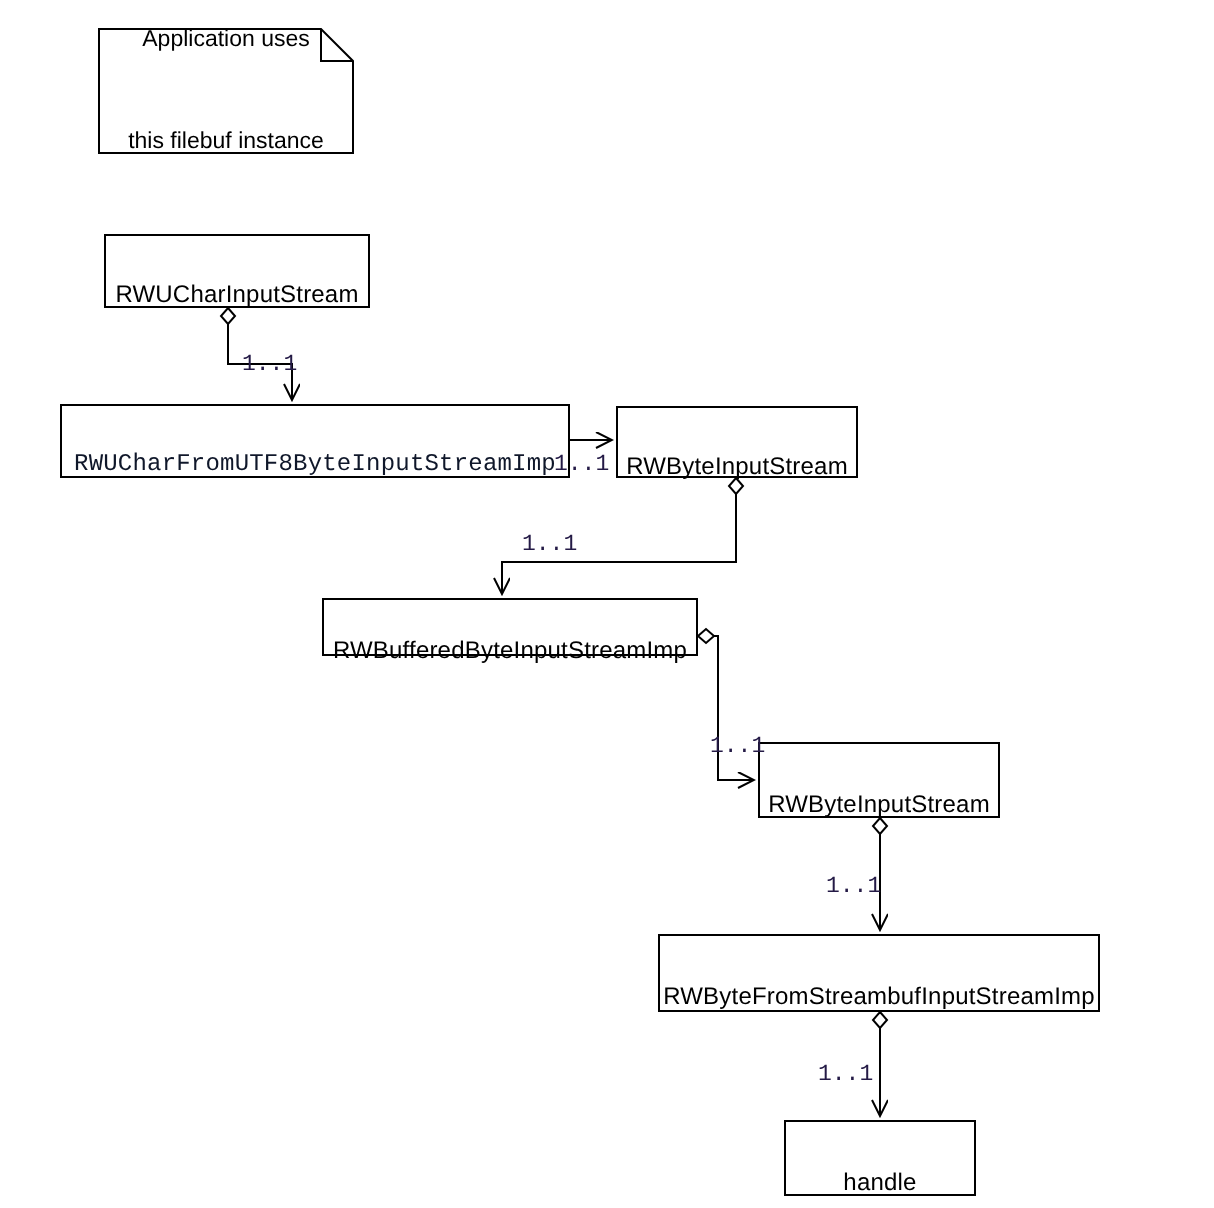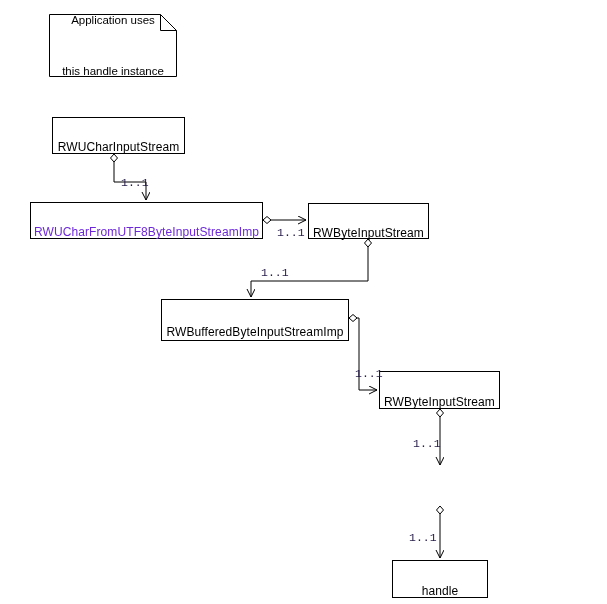--- a/index.html
+++ b/index.html
@@ -122,44 +122,47 @@
     </g>
   </svg>
 
   <div class="note" id="note-box" style="left: 49px; top: 14px; width: 128px; height: 63px;">
     <svg width="128" height="63" viewBox="0 0 128 63">
       <path d="M0.5,0.5 L111.5,0.5 L127.5,16.5 L127.5,62.5 L0.5,62.5 Z" fill="#ffffff" stroke="#000" stroke-width="1"></path>
       <path d="M111.5,0.5 L111.5,16.5 L127.5,16.5" fill="none" stroke="#000" stroke-width="1"></path>
     </svg>
     <div class="note-text">
       <span>Application uses</span>
-      <span>this handle instance</span>
+      <span>this filebuf instance</span>
     </div>
   </div>
 
   <div class="node" id="node-0" style="left: 52px; top: 117px; width: 133px; height: 37px; border-color: rgb(0, 0, 0); color: rgb(0, 0, 0);">
     <span class="node-label">RWUCharInputStream</span>
   </div>
 
-  <div class="node" id="node-1" style="left: 30px; top: 202px; width: 233px; height: 37px; border-color: rgb(0, 0, 0); color: #6d28d9;">
+  <div class="node" id="node-1" style="left: 30px; top: 202px; width: 255px; height: 37px; border-color: rgb(0, 0, 0); color: #0f172a; font-family: Liberation Mono, monospace;">
     <span class="node-label">RWUCharFromUTF8ByteInputStreamImp</span>
   </div>
 
   <div class="node" id="node-2" style="left: 308px; top: 203px; width: 121px; height: 36px; border-color: rgb(0, 0, 0); color: rgb(0, 0, 0);">
     <span class="node-label">RWByteInputStream</span>
   </div>
 
-  <div class="node" id="node-3" style="left: 161px; top: 299px; width: 188px; height: 42px; border-color: rgb(0, 0, 0); color: rgb(0, 0, 0);">
+  <div class="node" id="node-3" style="left: 161px; top: 299px; width: 188px; height: 29px; border-color: rgb(0, 0, 0); color: rgb(0, 0, 0);">
     <span class="node-label">RWBufferedByteInputStreamImp</span>
   </div>
 
   <div class="node" id="node-4" style="left: 379px; top: 371px; width: 121px; height: 38px; border-color: rgb(0, 0, 0); color: rgb(0, 0, 0);">
     <span class="node-label">RWByteInputStream</span>
   </div>
 
+  <div class="node" id="node-5" style="left: 329px; top: 467px; width: 221px; height: 39px; border-color: rgb(0, 0, 0); color: rgb(0, 0, 0);">
+    <span class="node-label">RWByteFromStreambufInputStreamImp</span>
+  </div>
 
   <div class="node" id="node-6" style="left: 392px; top: 560px; width: 96px; height: 38px; border-color: rgb(0, 0, 0); color: rgb(0, 0, 0);">
     <span class="node-label">handle</span>
   </div>
 
   <span class="mult-label" id="mult-0" style="left: 121px; top: 176px; color: rgb(36, 26, 70);">1..1</span>
   <span class="mult-label" id="mult-1" style="left: 277px; top: 226px; color: rgb(36, 26, 70);">1..1</span>
   <span class="mult-label" id="mult-2" style="left: 261px; top: 266px; color: rgb(36, 26, 70);">1..1</span>
   <span class="mult-label" id="mult-3" style="left: 355px; top: 367px; color: rgb(36, 26, 70);">1..1</span>
   <span class="mult-label" id="mult-4" style="left: 413px; top: 437px; color: rgb(36, 26, 70);">1..1</span>

